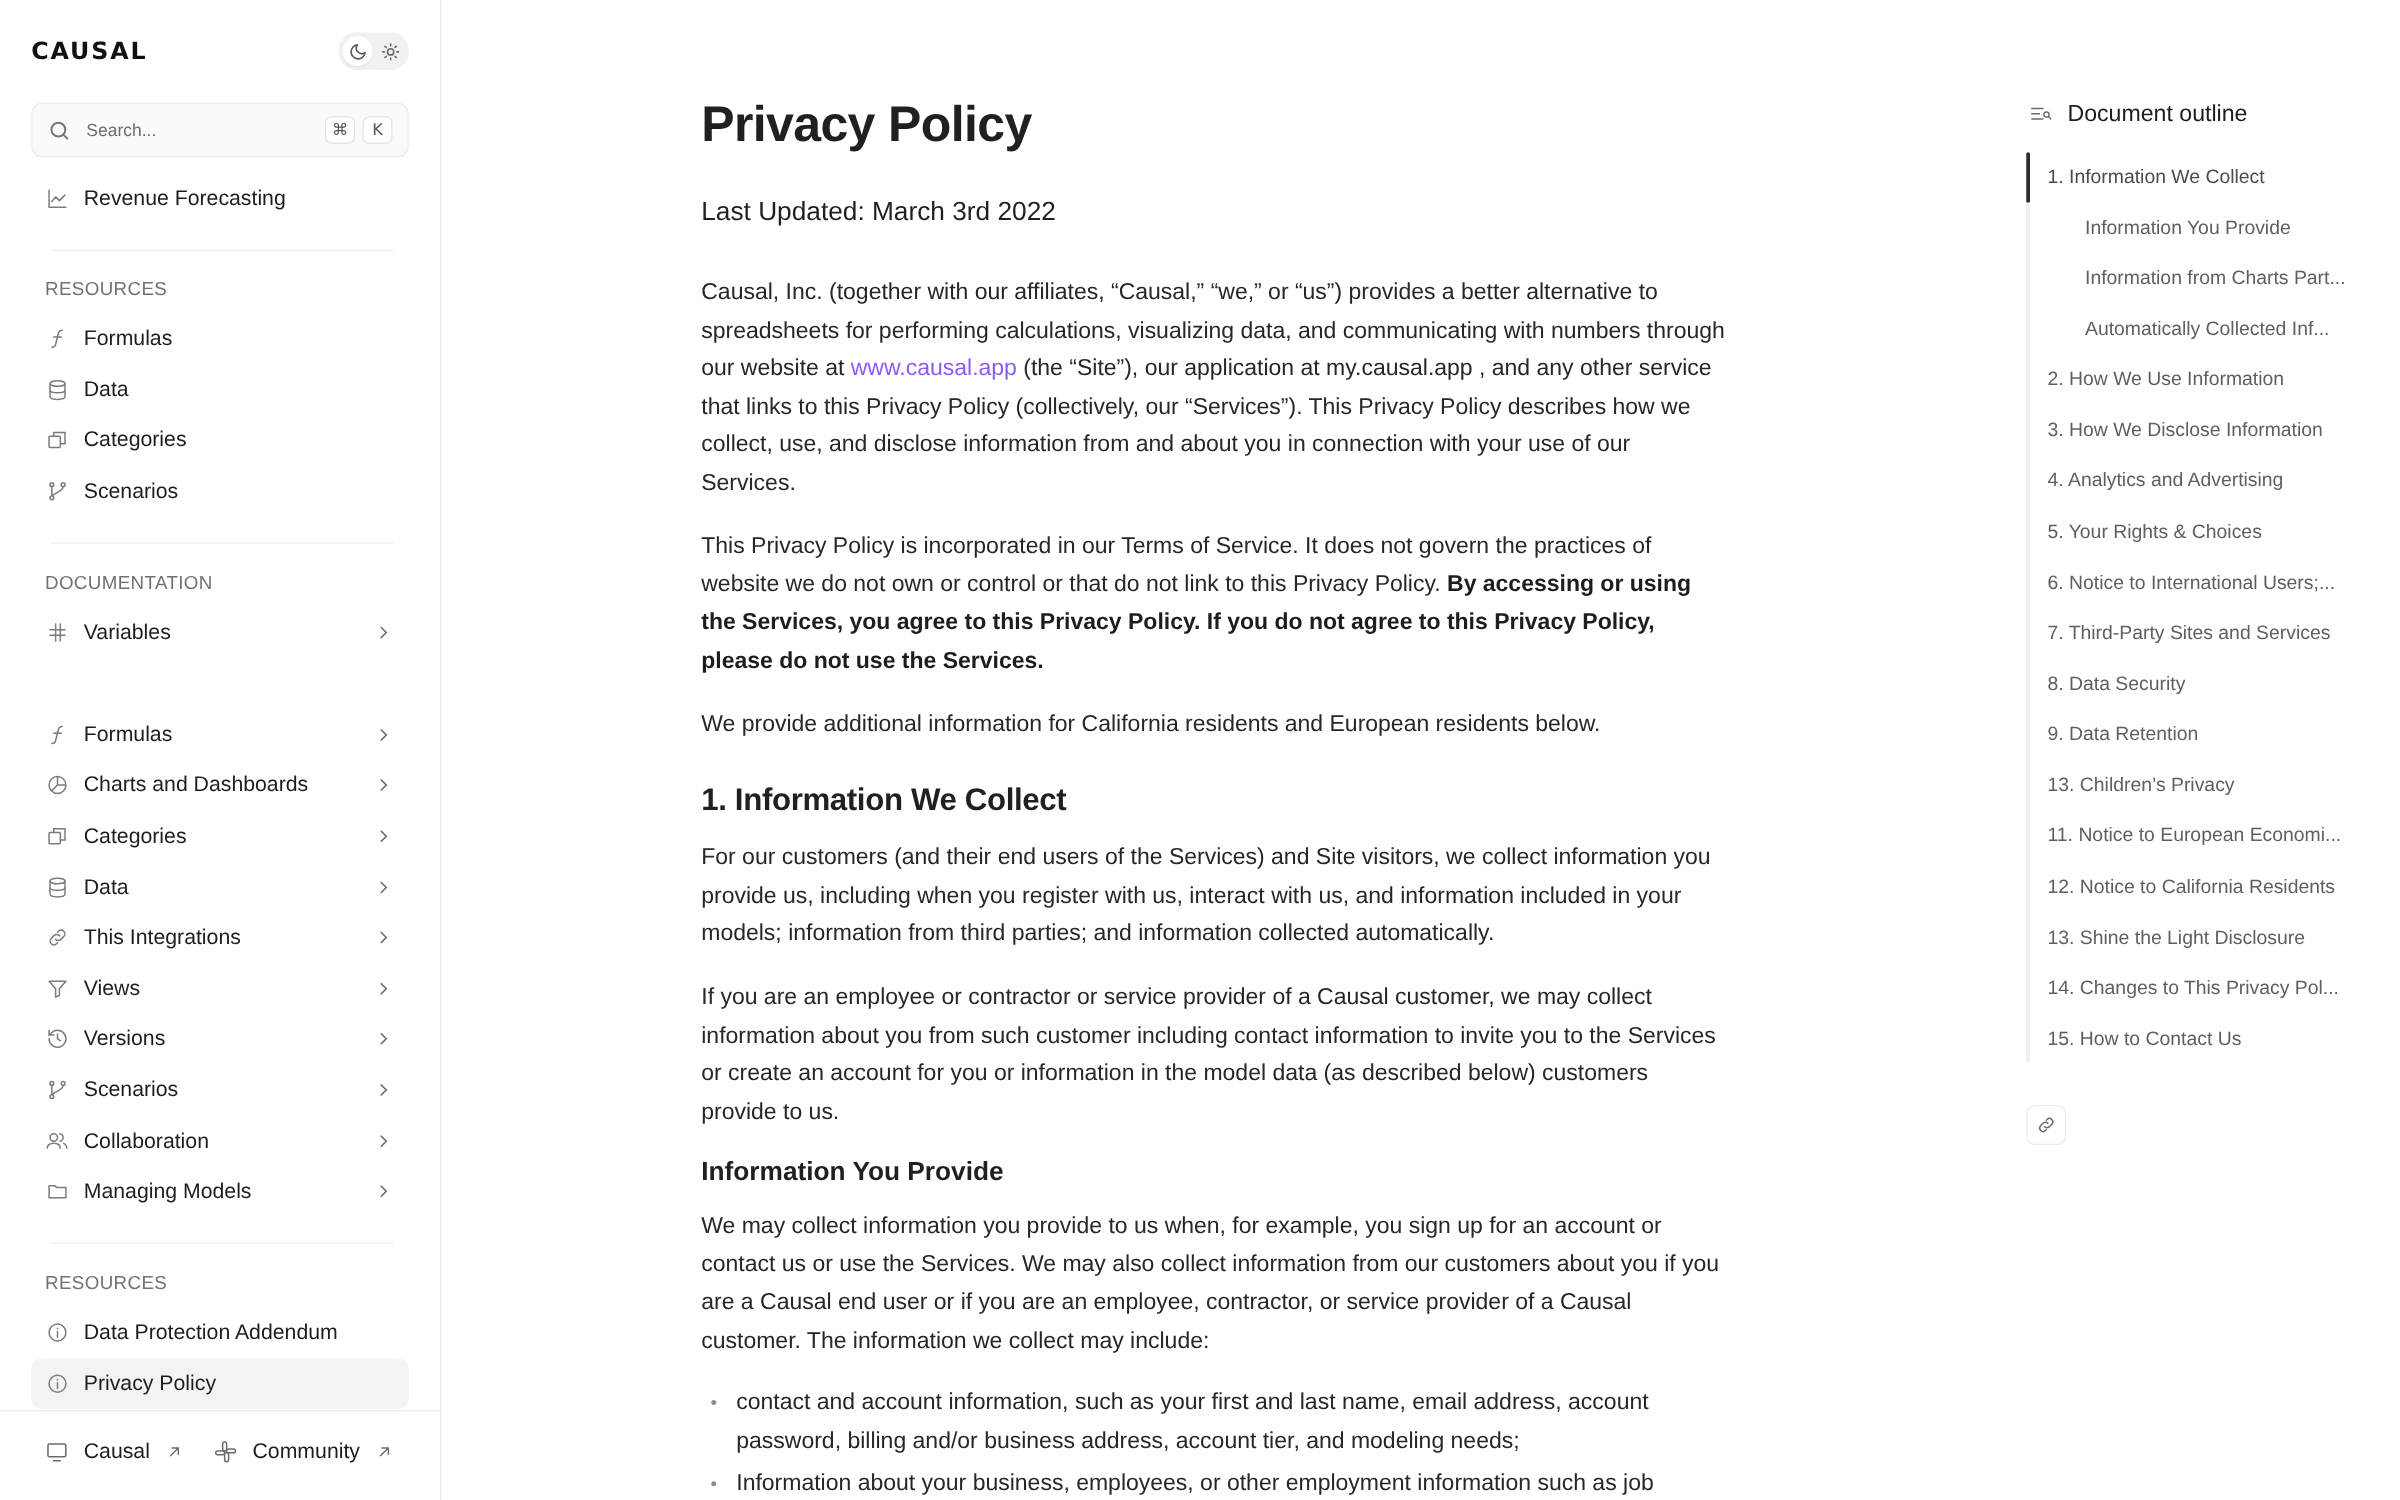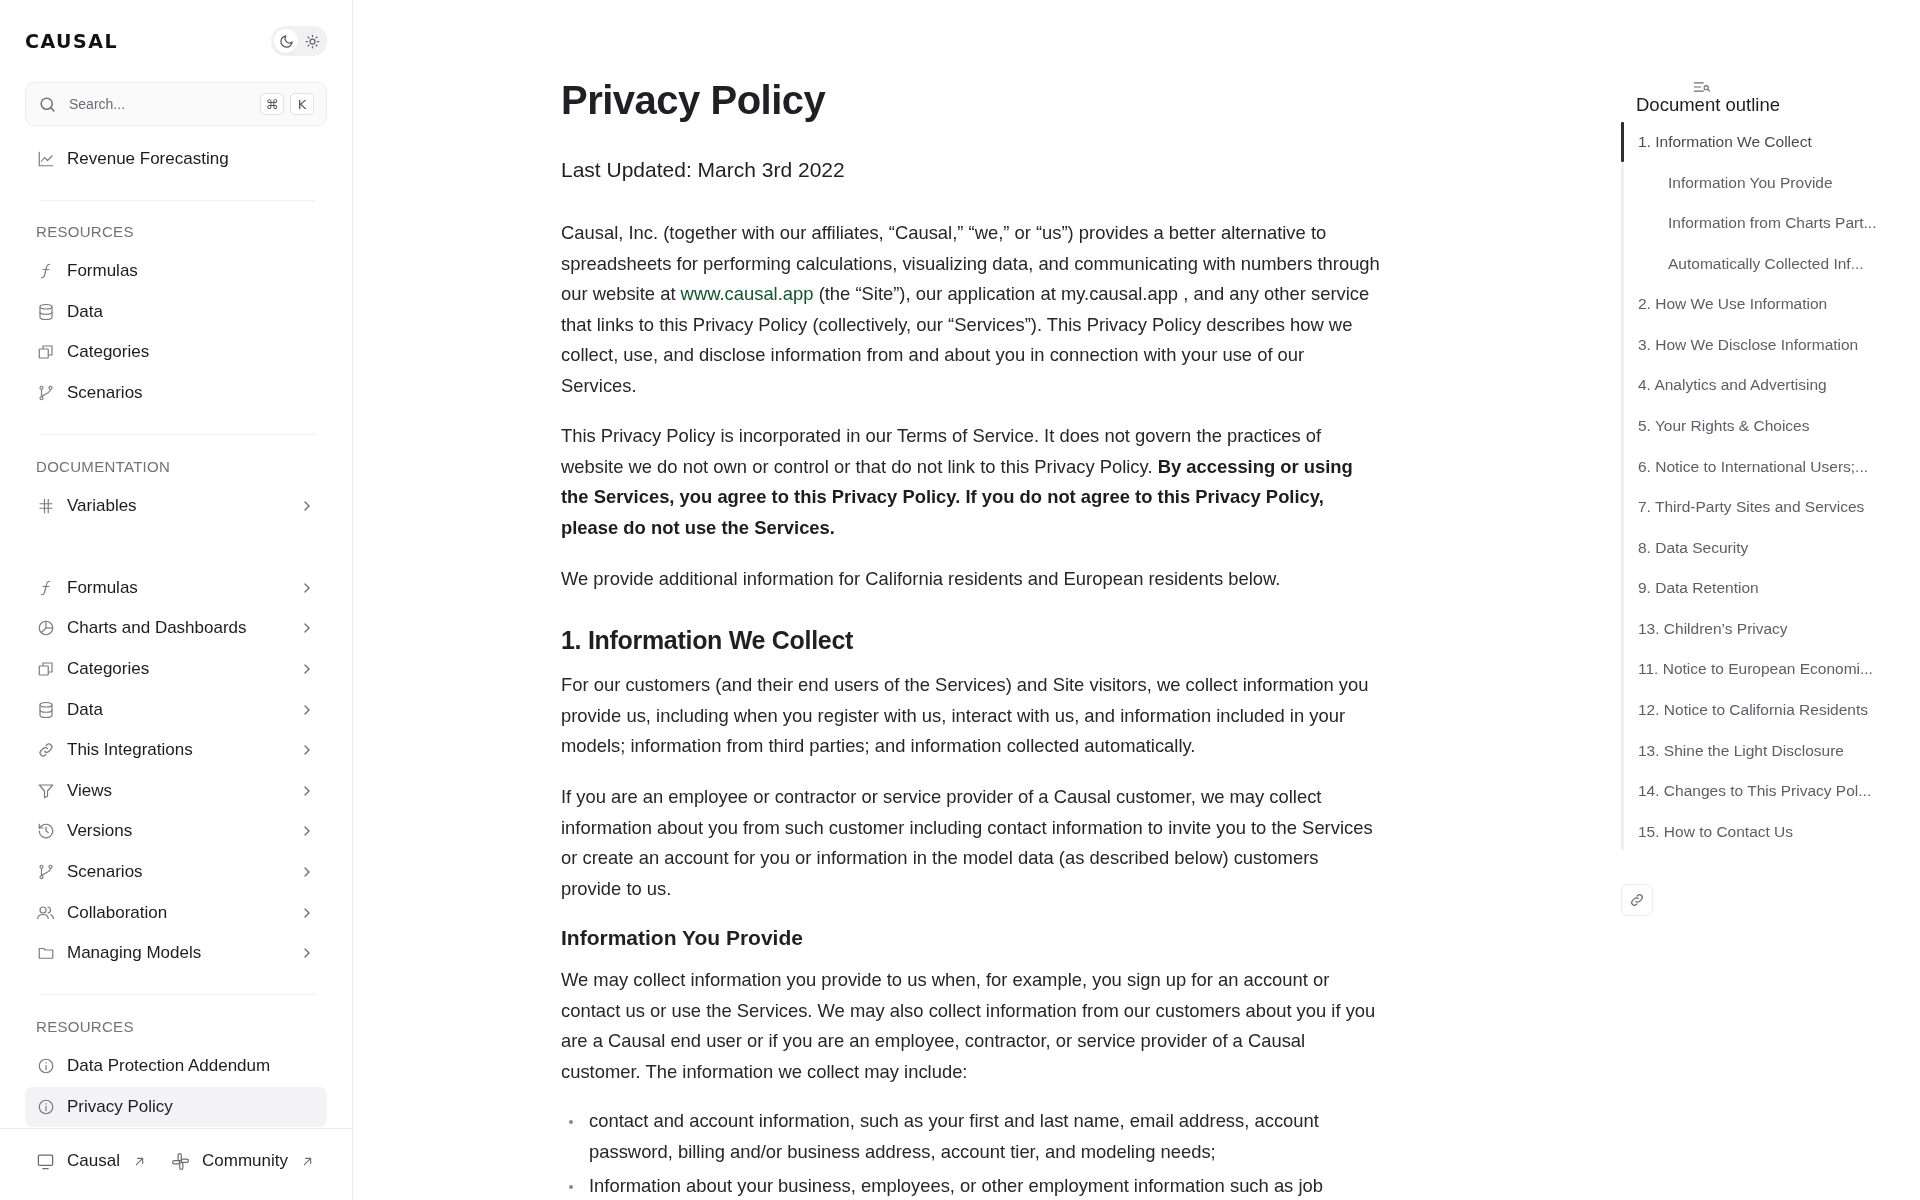--- a/index.html
+++ b/index.html
@@ -40,31 +40,31 @@
   .sb-footer { position: absolute; left: 0; top: 1128px; width: 353px; height: 72px; border-top: 1px solid #ececee; }
   .foot-link { position: absolute; top: 22px; display: flex; align-items: center; cursor: pointer; }
   .foot-link .lbl { font-size: 17px; color: #1d1d21; margin-left: 12px; }
   .foot-link .ext { margin-left: 12px; color: #6b6b73; }
 
   
   .main { position: absolute; left: 561px; top: 0; width: 820px; }
   .page-title { position: absolute; top: 78px; left: 0; font-size: 40px; font-weight: bold; color: #1f1f24; letter-spacing: -0.5px; white-space: nowrap; }
   .last-updated { position: absolute; top: 158px; left: 0; font-size: 21px; color: #1f1f24; }
   .para { position: absolute; left: 0; width: 820px; font-size: 18.4px; line-height: 30.6px; color: #26262b; }
-  .para a { color: #14532d; text-decoration: none; }
+  .para a { color: #8b5cf6; text-decoration: none; }
   .para strong { font-weight: bold; color: #1d1d21; }
   .h2 { position: absolute; left: 0; font-size: 25px; font-weight: bold; color: #1f1f24; letter-spacing: -0.3px; }
   .h3 { position: absolute; left: 0; font-size: 21px; font-weight: bold; color: #1f1f24; }
   .bullets { position: absolute; left: 0; width: 820px; list-style: none; }
   .bullets li { position: relative; padding-left: 28px; font-size: 18.4px; line-height: 30.6px; color: #26262b; margin-bottom: 4px; }
   .bullets li::before { content: ""; position: absolute; left: 8px; top: 14px; width: 4px; height: 4px; border-radius: 2px; background: #8a8a92; }
 
   
   .outline { position: absolute; left: 1618px; top: 0; width: 302px; }
-  .outline-head { position: absolute; top: 80px; left: 6px; display: flex; align-items: center; flex-direction: column; }
+  .outline-head { position: absolute; top: 80px; left: 6px; display: flex; align-items: center; }
   .outline-head .lbl { font-size: 18.5px; color: #1d1d21; margin-left: 12px; white-space: nowrap; }
   .outline-track { position: absolute; left: 3px; top: 122px; width: 3px; height: 728px; background: #f0f0f2; }
   .outline-active-bar { position: absolute; left: 3px; top: 122px; width: 3px; height: 40px; background: #2d2d33; border-radius: 1px; }
   .o-item { position: absolute; left: 20px; font-size: 15.5px; color: #5e5e66; white-space: nowrap; cursor: pointer; height: 24px; line-height: 24px; }
   .o-item.sub { left: 50px; }
   .o-item.active { color: #4a4a52; }
   .copy-link { position: absolute; left: 3px; top: 884px; width: 32px; height: 32px; border: 1px solid #ececef; border-radius: 7px; display: flex; align-items: center; justify-content: center; cursor: pointer; background: #fff; }
 </style>
 </head>
 <body>

